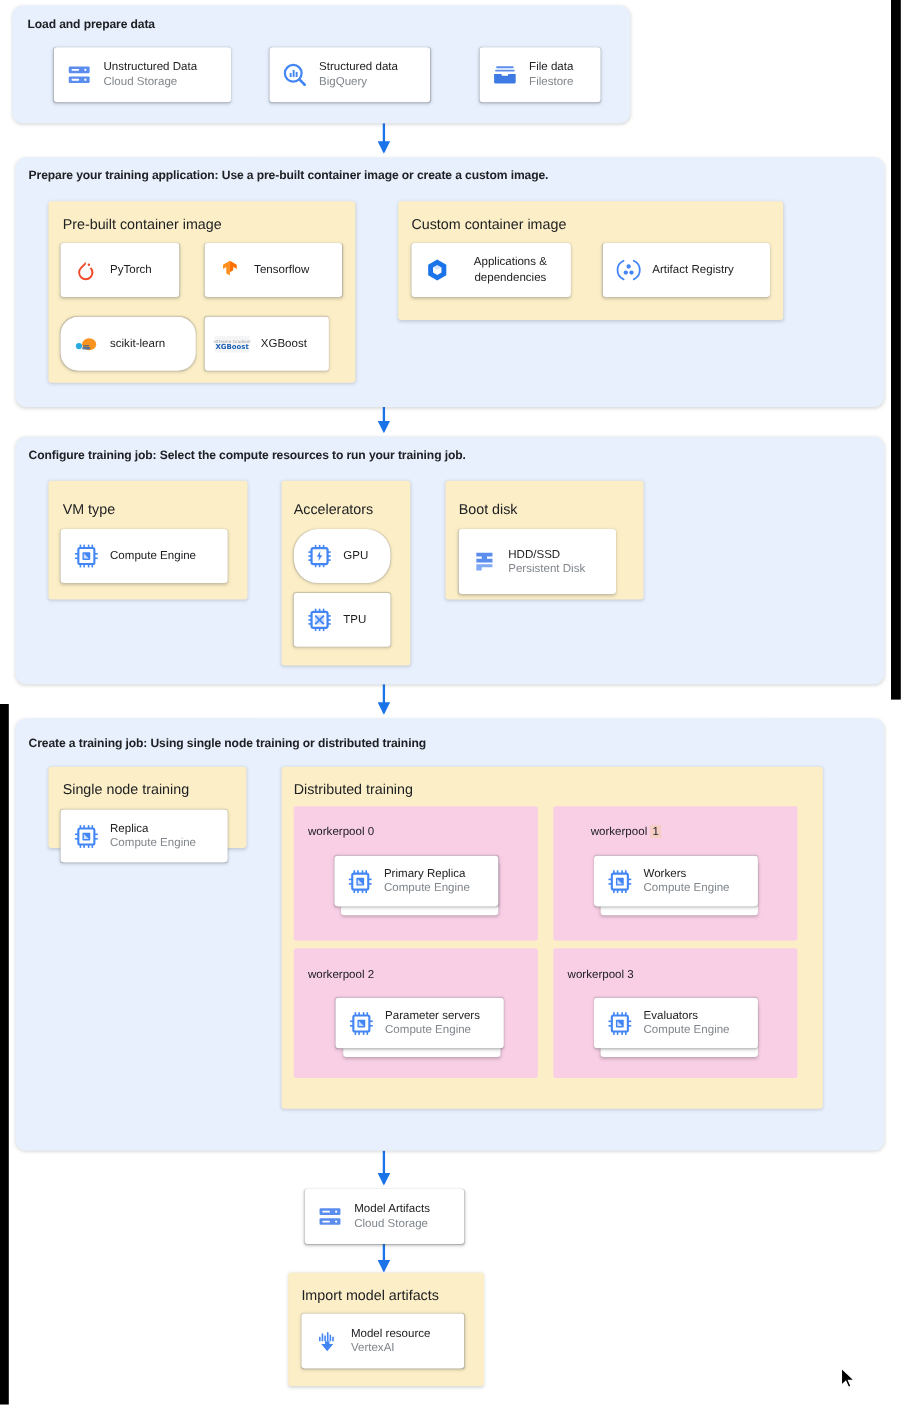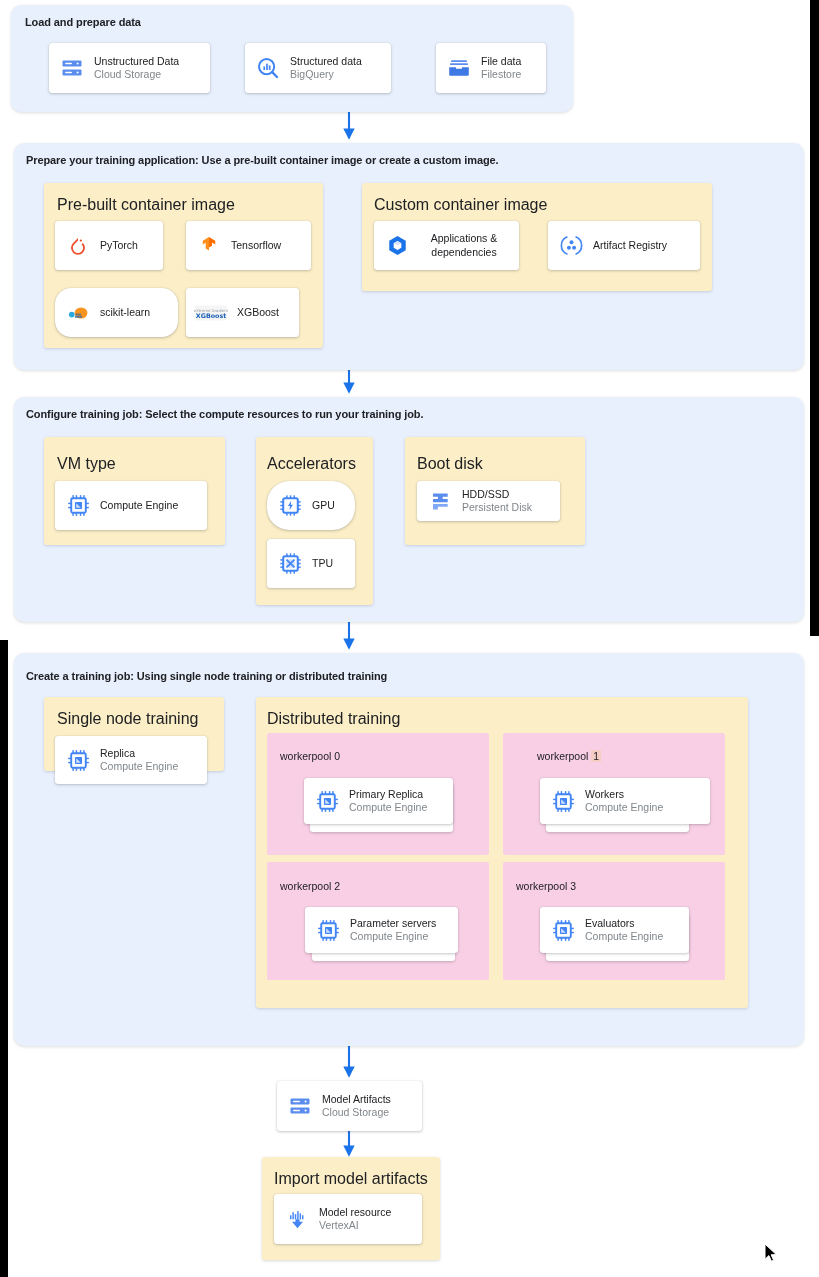--- a/index.html
+++ b/index.html
@@ -36,21 +36,21 @@
 
   
   .group {
     position:absolute;
     background:#fcefc7;
     border-radius:3px;
     box-shadow:0 1px 3px rgba(60,64,67,.20);
   }
   .group-title {
     position:absolute;
-    font-size:16px;
+    font-size:13px;
     color:#202124;
     white-space:nowrap;
   }
 
   
   .pool {
     position:absolute;
     background:#f9cfe6;
     border-radius:2px;
   }
@@ -403,21 +403,21 @@
           <use href="#sym-tpu"></use>
         </svg>
       </span>
     <span class="txt">
         <span class="t1">TPU</span>
       </span>
   </div>
 
   <div class="group" style="left:405px;top:437px;width:180px;height:108px;"></div>
   <div class="group-title" style="left:417px;top:455px;">Boot disk</div>
-  <div class="card" style="left:417px;top:481px;width:143px;height:40px;">
+  <div class="card" style="left:417px;top:481px;width:143px;height:59px;">
     <span class="ic">
       <svg width="23" height="23">
           <use href="#sym-persistent-disk"></use>
         </svg>
       </span>
     <span class="txt">
       <span class="t1">HDD/SSD</span>
       <span class="t2">Persistent Disk</span>
     </span>
   </div>
@@ -453,21 +453,21 @@
       </span>
     <span class="txt">
       <span class="t1">Primary Replica</span>
       <span class="t2">Compute Engine</span>
     </span>
   </div>
 
   <div class="pool" style="left:503px;top:733px;width:222px;height:122px;"></div>
   <div class="pool-title" style="left:516px;top:750px;margin-left:21px;"><span>workerpool </span><span class="sel-hl">1</span></div>
   <div class="stackshadow" style="left:546px;top:784px;width:143px;height:48px;"></div>
-  <div class="card" style="left:540px;top:778px;width:170px;height:46px;">
+  <div class="card" style="left:540px;top:778px;width:149px;height:46px;">
     <span class="ic">
       <svg width="23" height="23">
           <use href="#sym-cpu"></use>
         </svg>
       </span>
     <span class="txt">
       <span class="t1">Workers</span>
       <span class="t2">Compute Engine</span>
     </span>
   </div>

